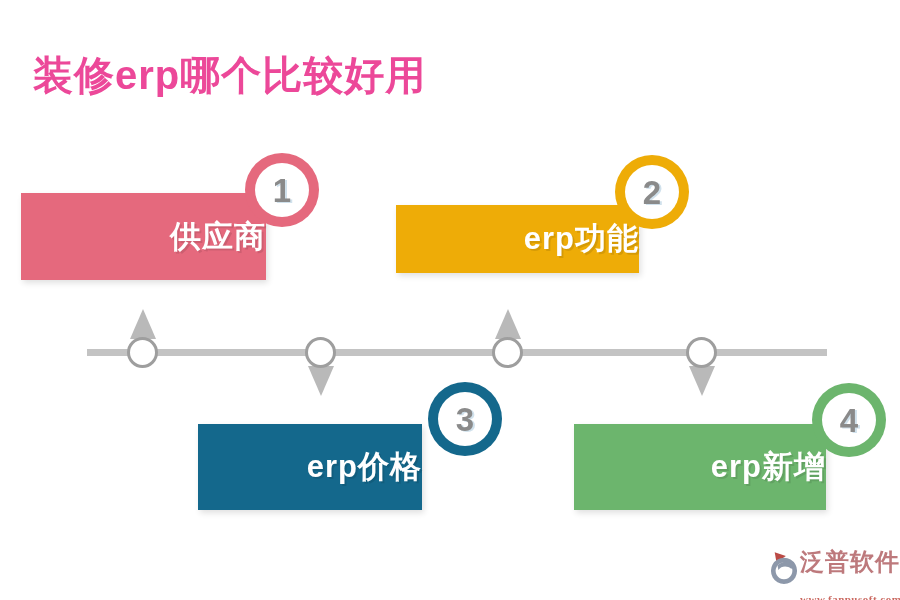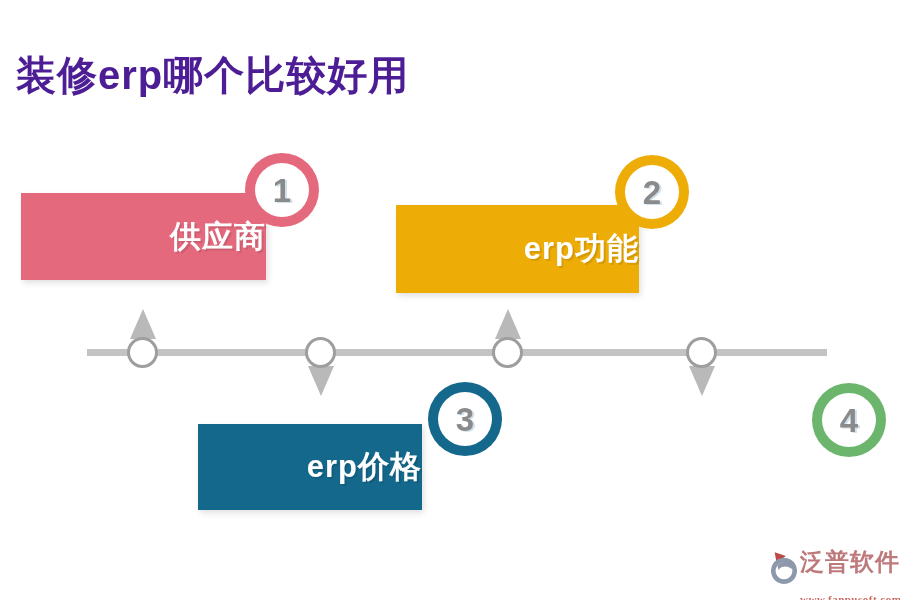--- a/index.html
+++ b/index.html
@@ -27,21 +27,21 @@
   .arrow1{left:130px;top:309px;}
   .arrow2{left:308px;top:366px;}
   .arrow3{left:495px;top:309px;}
   .arrow4{left:689px;top:366px;}
   
   .step-box{
     position:absolute;display:flex;align-items:center;justify-content:flex-end;
     box-shadow:2px 3px 6px rgba(0,0,0,0.12);
   }
   .box1{left:21px;top:193px;width:245px;height:87px;}
-  .box2{left:396px;top:205px;width:243px;height:88px;}
+  .box2{left:396px;top:205px;width:243px;height:68px;}
   .box3{left:198px;top:424px;width:224px;height:86px;}
   .box4{left:574px;top:424px;width:252px;height:86px;}
   .step-label{
     color:#fff;font-size:31px;font-weight:bold;letter-spacing:1px;
     text-shadow:2px 2px 0 rgba(0,0,0,0.10);
   }
   
   .badge{
     position:absolute;width:74px;height:74px;border-radius:50%;
     display:flex;align-items:center;justify-content:center;z-index:5;
@@ -70,21 +70,21 @@
   .brand-url{
     font-size:11px;font-weight:bold;letter-spacing:0.5px;margin-top:18px;
     font-family:"Liberation Serif","DejaVu Serif",serif;
   }
 </style>
 </head>
 <body>
 
 <div class="canvas">
 
-  <h1 class="title" style="color: #4c1d95;">装修erp哪个比较好用</h1>
+  <h1 class="title" style="color: #ec4899; margin-left: 17px;">装修erp哪个比较好用</h1>
 
   <div class="tl-line" style="background-color: rgb(195, 195, 195);"></div>
 
   <div class="tl-arrow arrow-up arrow1" style="background-color: rgb(185, 185, 185);"></div>
   <div class="tl-arrow arrow-down arrow2" style="background-color: rgb(185, 185, 185);"></div>
   <div class="tl-arrow arrow-up arrow3" style="background-color: rgb(185, 185, 185);"></div>
   <div class="tl-arrow arrow-down arrow4" style="background-color: rgb(185, 185, 185);"></div>
 
   <div class="tl-node node1" style="background-color: rgb(255, 255, 255); border-color: rgb(158, 158, 158);"></div>
   <div class="tl-node node2" style="background-color: rgb(255, 255, 255); border-color: rgb(158, 158, 158);"></div>
@@ -92,20 +92,23 @@
   <div class="tl-node node4" style="background-color: rgb(255, 255, 255); border-color: rgb(158, 158, 158);"></div>
 
   <div class="step-box box1" style="background-color: rgb(229, 105, 125);">
     <span class="step-label">供应商</span>
   </div>
   <div class="step-box box2" style="background-color: rgb(238, 172, 7);">
     <span class="step-label">erp功能</span>
   </div>
   <div class="step-box box3" style="background-color: rgb(20, 104, 140);">
     <span class="step-label">erp价格</span>
+  </div>
+  <div class="step-box box4" style="background-color: rgb(108, 181, 109);">
+    <span class="step-label">erp新增</span>
   </div>
 
   <div class="badge badge1" style="background-color: rgb(229, 105, 125);">
     <div class="badge-inner">
       <span class="badge-num" style="color: rgb(138, 138, 138);">1</span>
     </div>
   </div>
   <div class="badge badge2" style="background-color: rgb(238, 172, 7);">
     <div class="badge-inner">
       <span class="badge-num" style="color: rgb(138, 138, 138);">2</span>

